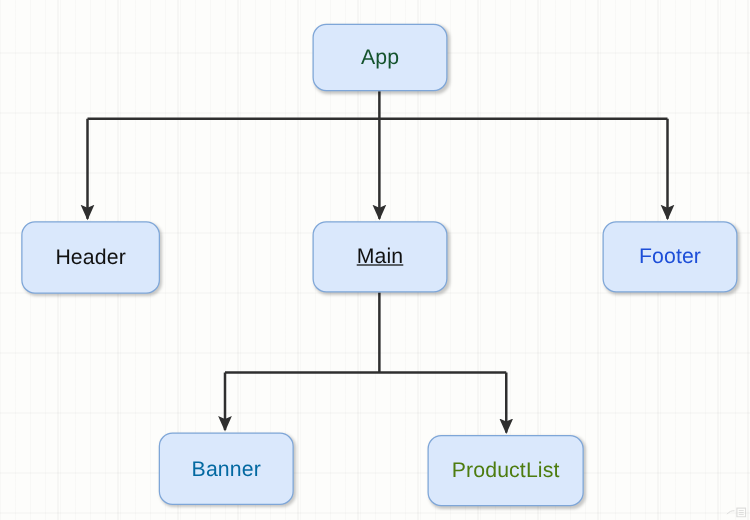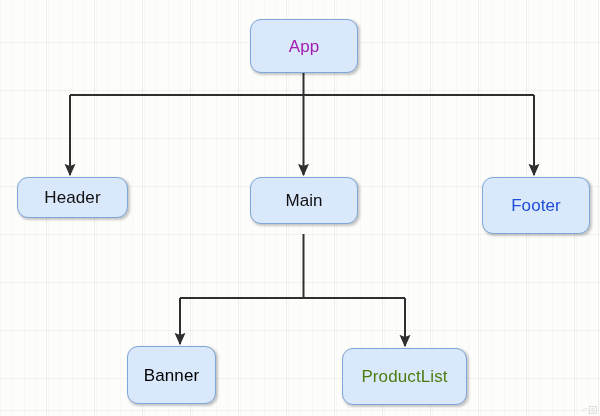--- a/index.html
+++ b/index.html
@@ -110,37 +110,37 @@
       <path d="M 303.5 234 L 303.5 298"></path>
 
       <path d="M 180 298 L 405 298"></path>
 
       <path d="M 180 298 L 180 344" marker-end="url(#arrowhead)"></path>
 
       <path d="M 405 298 L 405 346" marker-end="url(#arrowhead)"></path>
     </g>
   </svg>
 
-  <div class="node" style="left: 250px; top: 19px; width: 108px; height: 54px; background: rgb(218, 232, 252); border-color: rgb(126, 166, 216); color: #a21caf;">
+  <div class="node" style="left: 250px; top: 19px; width: 108px; height: 54px; background: rgb(218, 232, 252); border-color: rgb(126, 166, 216); color: #14532d;">
     <span class="node-label">App</span>
   </div>
 
-  <div class="node" style="left: 17px; top: 177px; width: 111px; height: 41px; background: rgb(218, 232, 252); border-color: rgb(126, 166, 216); color: rgb(17, 17, 17);">
+  <div class="node" style="left: 17px; top: 177px; width: 111px; height: 58px; background: rgb(218, 232, 252); border-color: rgb(126, 166, 216); color: rgb(17, 17, 17);">
     <span class="node-label">Header</span>
   </div>
 
-  <div class="node" style="left: 250px; top: 177px; width: 108px; height: 47px; background: rgb(218, 232, 252); border-color: rgb(126, 166, 216); color: rgb(17, 17, 17);">
+  <div class="node" style="left: 250px; top: 177px; width: 108px; height: 57px; background: rgb(218, 232, 252); border-color: rgb(126, 166, 216); color: rgb(17, 17, 17); text-decoration: underline;">
     <span class="node-label">Main</span>
   </div>
 
   <div class="node" style="left: 482px; top: 177px; width: 108px; height: 57px; background: rgb(218, 232, 252); border-color: rgb(126, 166, 216); color: #1d4ed8;">
     <span class="node-label">Footer</span>
   </div>
 
-  <div class="node" style="left: 127px; top: 346px; width: 89px; height: 58px; background: rgb(218, 232, 252); border-color: rgb(126, 166, 216); color: #000000;">
+  <div class="node" style="left: 127px; top: 346px; width: 108px; height: 58px; background: rgb(218, 232, 252); border-color: rgb(126, 166, 216); color: #0369a1;">
     <span class="node-label">Banner</span>
   </div>
 
   <div class="node" style="left: 342px; top: 348px; width: 125px; height: 57px; background: rgb(218, 232, 252); border-color: rgb(126, 166, 216); color: #4d7c0f;">
     <span class="node-label">ProductList</span>
   </div>
 
   <svg id="corner-mark" viewBox="0 0 16 11" xmlns="http://www.w3.org/2000/svg">
     <rect x="8.5" y="3.5" width="7" height="7" fill="none" stroke="#9a9a9a" stroke-width="0.9"></rect>
     <path d="M10 5.4 h4 M10 7 h4 M10 8.6 h4" stroke="#9a9a9a" stroke-width="0.7"></path>

